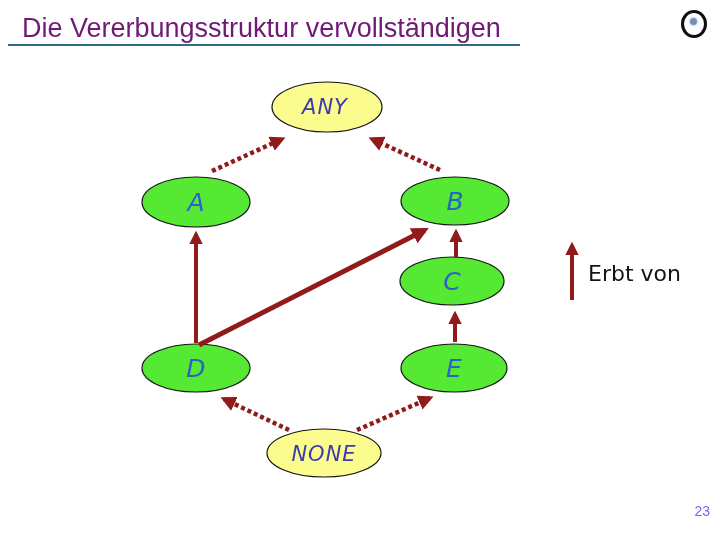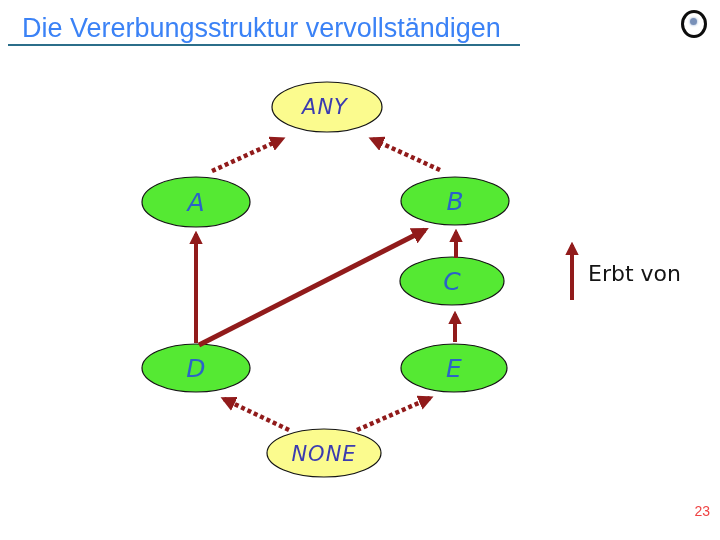--- a/index.html
+++ b/index.html
@@ -8,21 +8,21 @@
     background: #ffffff;
     position: relative;
     overflow: hidden;
     font-family: "Liberation Sans", sans-serif;
   }
   .page { position: absolute; inset: 0; background: #ffffff; }
 
   .title {
     position: absolute; left: 22px; top: 12px;
     font-size: 27px; line-height: 32px;
-    color: #3b82f6; white-space: nowrap;
+    color: #701a75; white-space: nowrap;
   }
   .title-rule {
     position: absolute; left: 8px; top: 44px;
     width: 512px; height: 2px; background: #2B6E8A;
   }
 
   .logo {
     position: absolute; left: 681px; top: 10px;
     width: 20px; height: 22px;
     border: 3px solid #0d0d0d; border-radius: 50%;
@@ -30,21 +30,21 @@
   }
   .logo-dot {
     position: absolute; left: 6px; top: 5px;
     width: 7px; height: 7px; border-radius: 50%;
     background: #7890B8;
     box-shadow: 0 0 2px 1px #ccd8ea;
   }
 
   .page-number {
     position: absolute; right: 10px; top: 503px;
-    font-size: 14px; color: #ef4444;
+    font-size: 14px; color: #8b5cf6;
   }
 
   svg.diagram { position: absolute; left: 0; top: 0; }
 
   ellipse.node { stroke: #141414; stroke-width: 1.2; }
 
   .node-label { font-family: "DejaVu Sans", sans-serif; font-style: italic; }
   .label-universal { fill: #3B3BB0; font-size: 21px; letter-spacing: 1px; }
   .label-class { fill: #2B62C8; font-size: 25px; }
 

